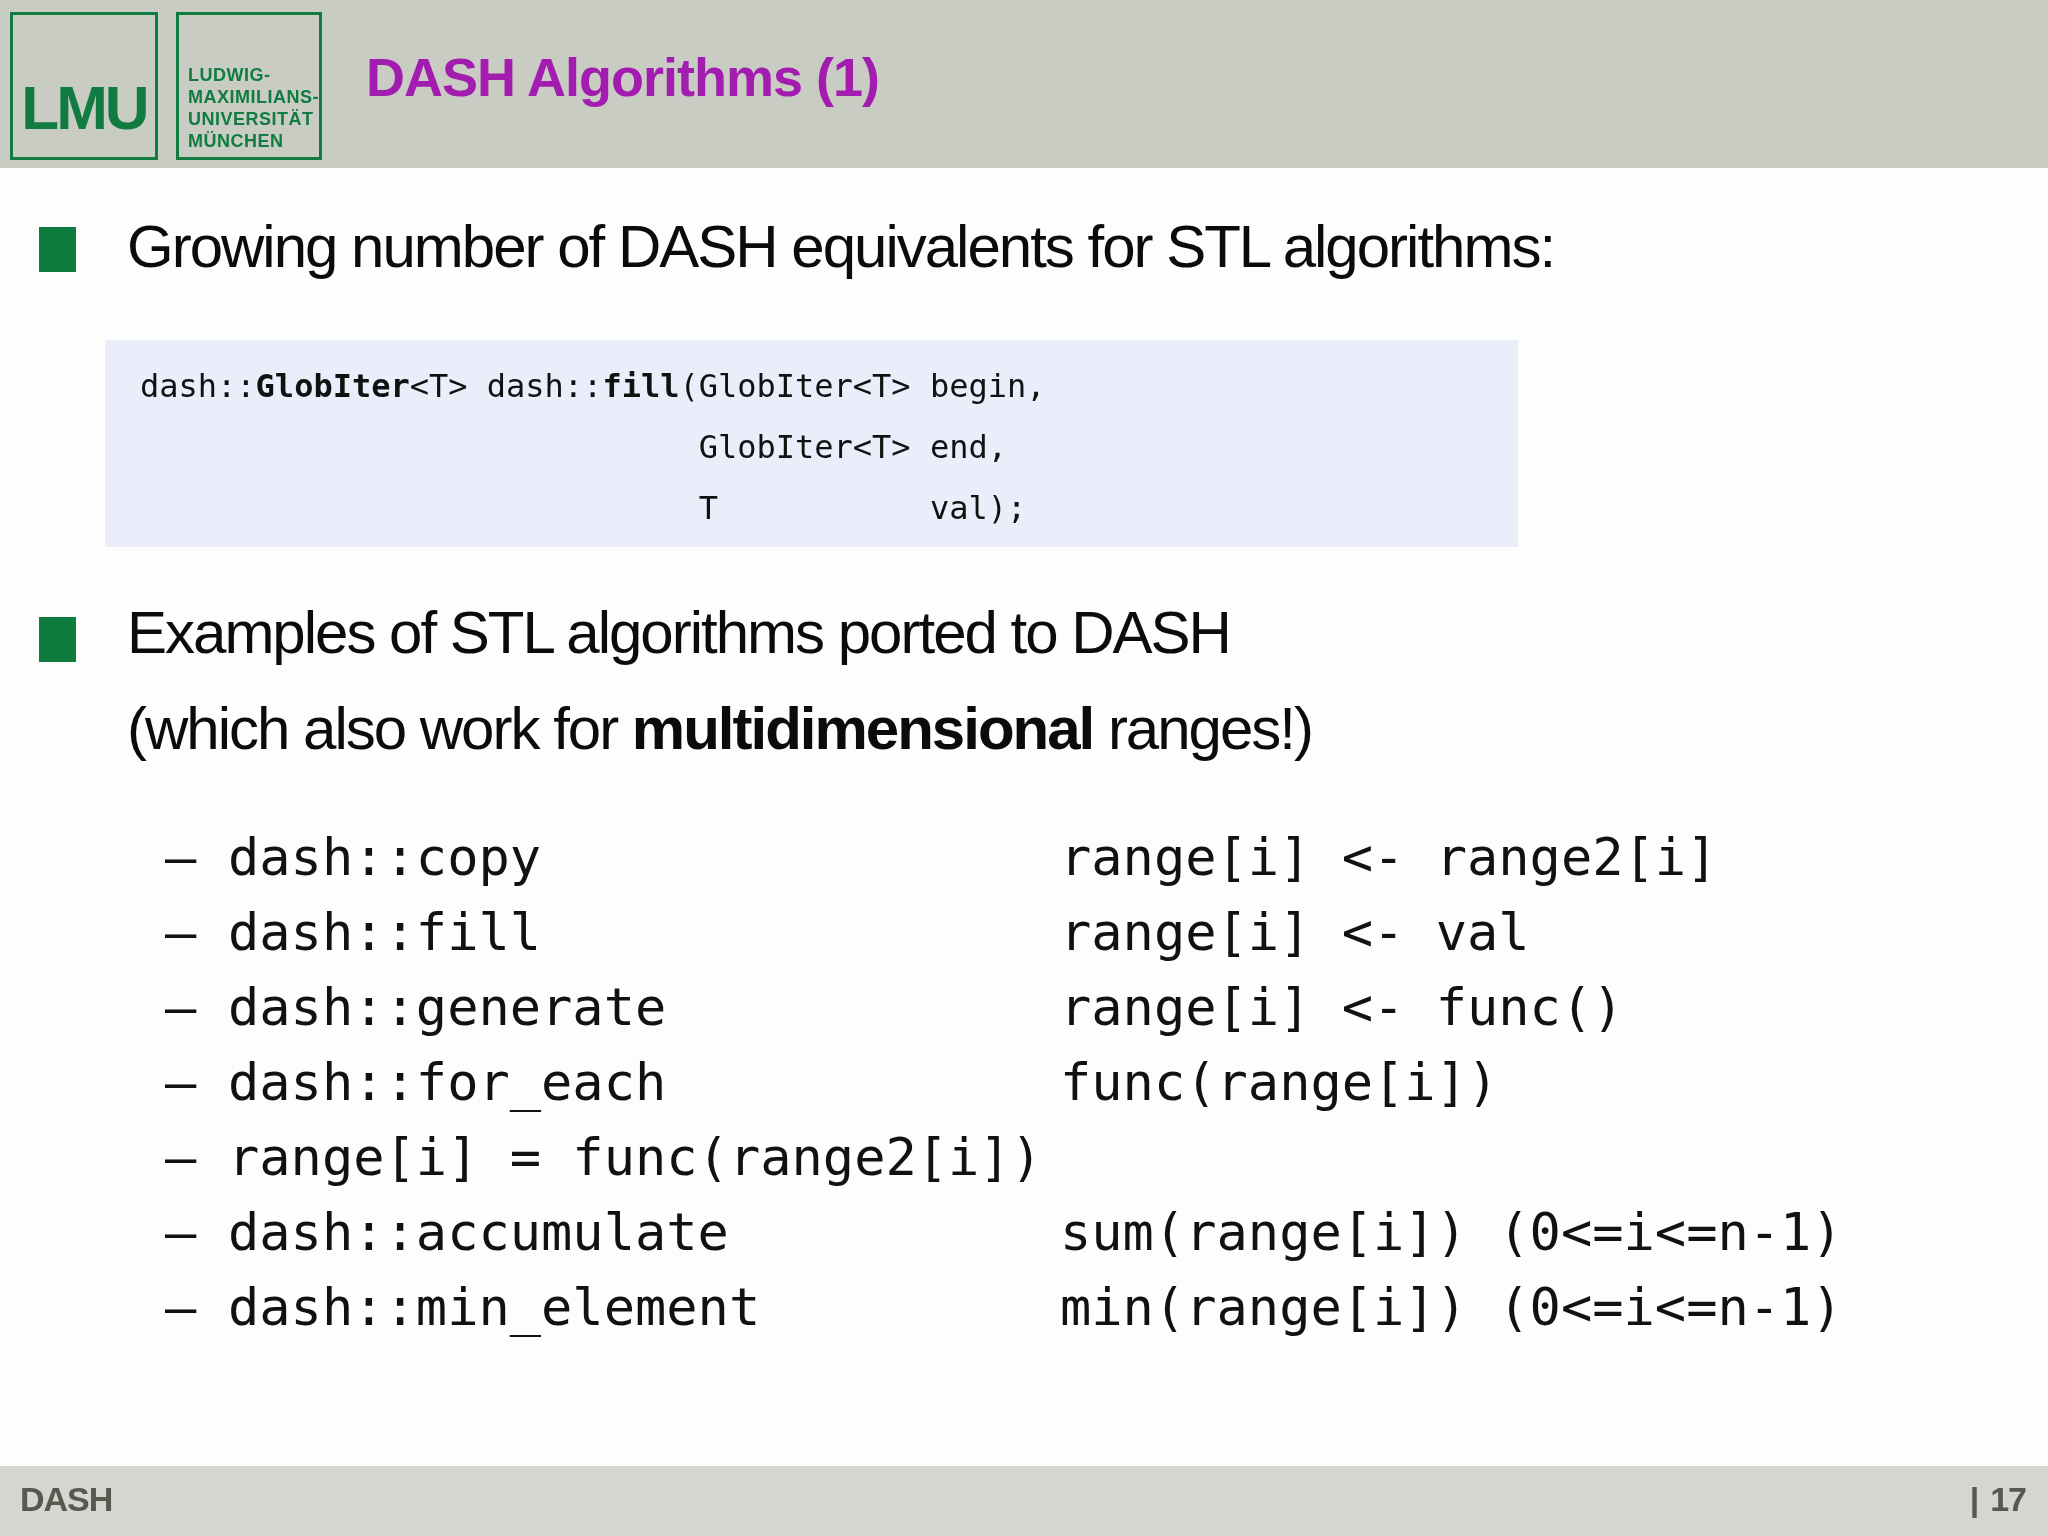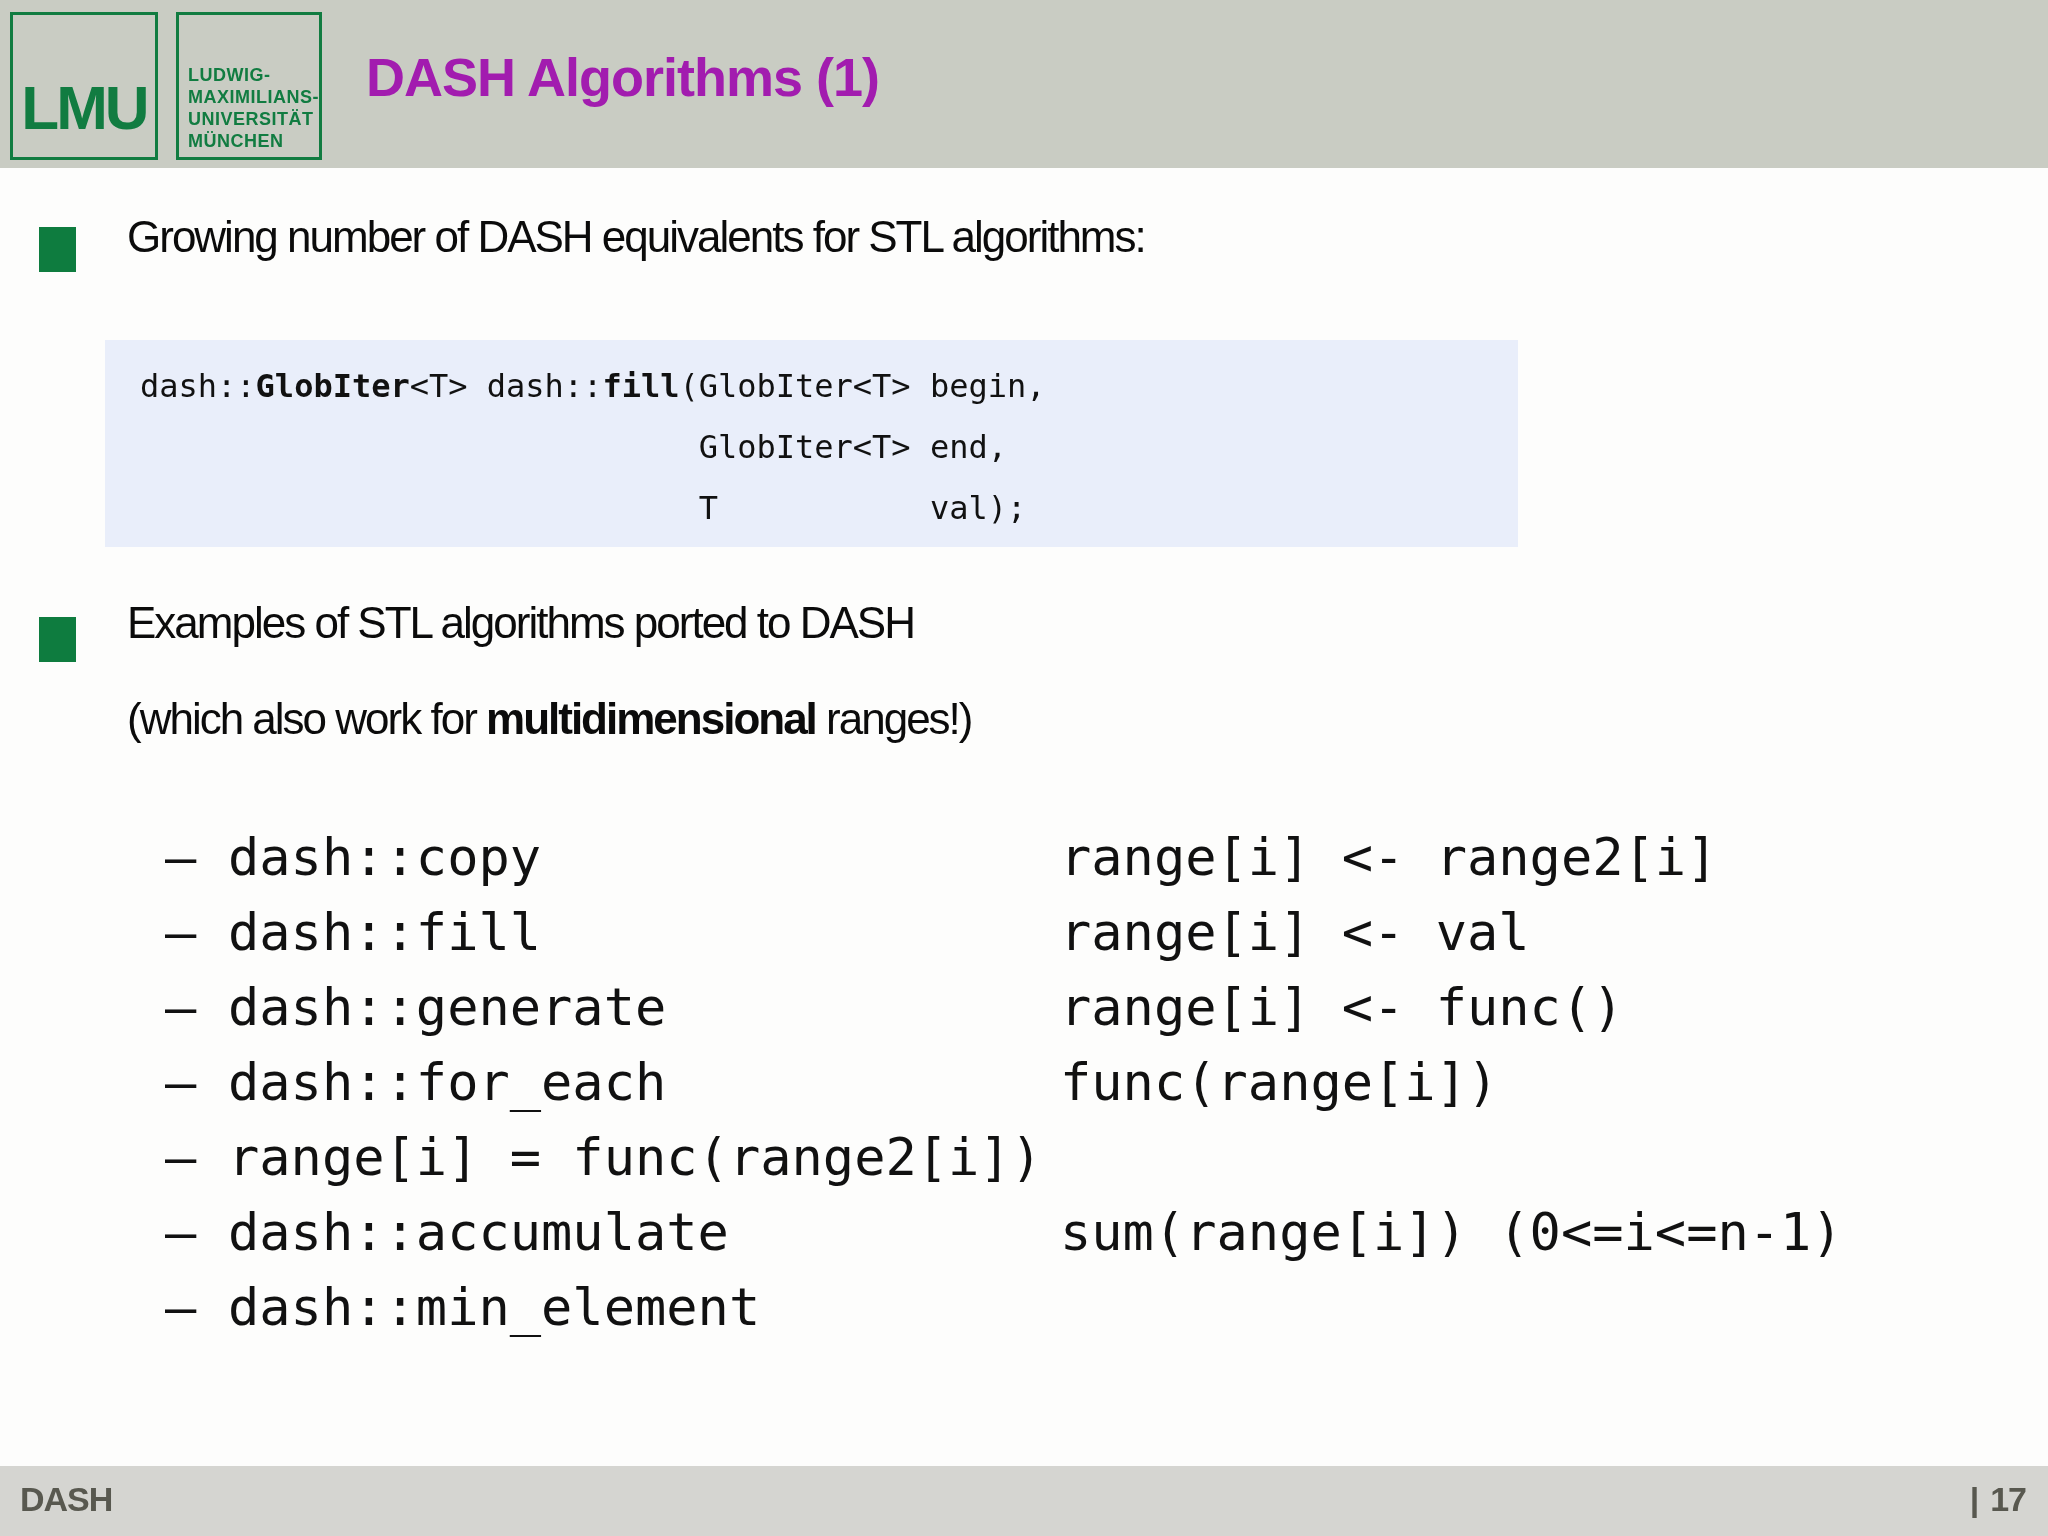--- a/index.html
+++ b/index.html
@@ -69,21 +69,21 @@
     position: absolute;
     width: 37px; height: 45px;
     background: #0e7c3f;
   }
   .sq1 { left: 39px; top: 227px; }
   .sq2 { left: 39px; top: 617px; }
   .bullet-text {
     position: absolute;
     left: 127px;
     color: #0b0b0b;
-    font-size: 44px;
+    font-size: 60px;
     letter-spacing: -2px;
     white-space: nowrap;
   }
   .bt1 { top: 212px; }
   .bt2a { top: 598px; }
   .bt2b { top: 694px; }
   .bold { font-weight: bold; }
 
   
   .code-block {
@@ -200,20 +200,21 @@
       <span class="ex-expr">range[i] = func(range2[i])</span>
     </div>
     <div class="ex-row">
       <span class="ex-dash">–</span>
       <span class="ex-name">dash::accumulate</span>
       <span class="ex-expr">sum(range[i]) (0&lt;=i&lt;=n-1)</span>
     </div>
     <div class="ex-row">
       <span class="ex-dash">–</span>
       <span class="ex-name">dash::min_element</span>
+      <span class="ex-expr">min(range[i]) (0&lt;=i&lt;=n-1)</span>
     </div>
   </div>
 
   <div class="footer">
     <div class="footer-left">DASH</div>
     <div class="footer-right">
       <span class="footer-divider">|</span><span>17</span>
     </div>
   </div>
 

